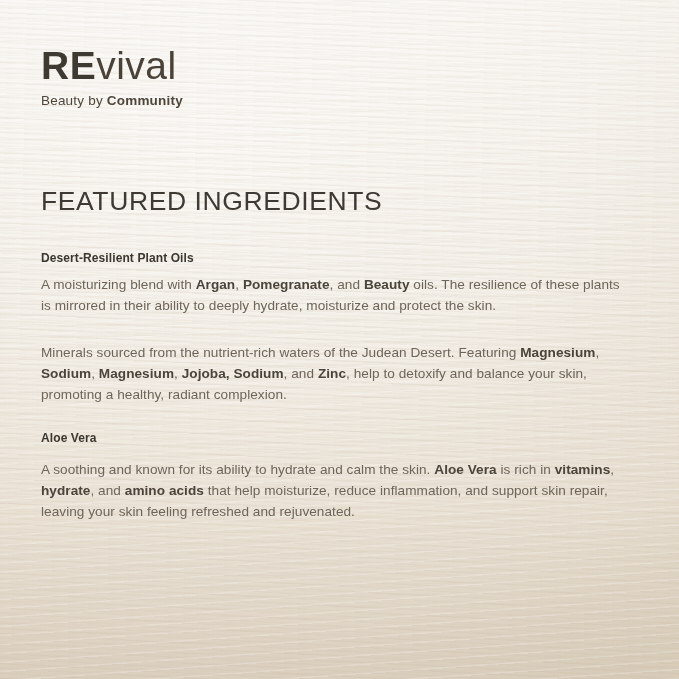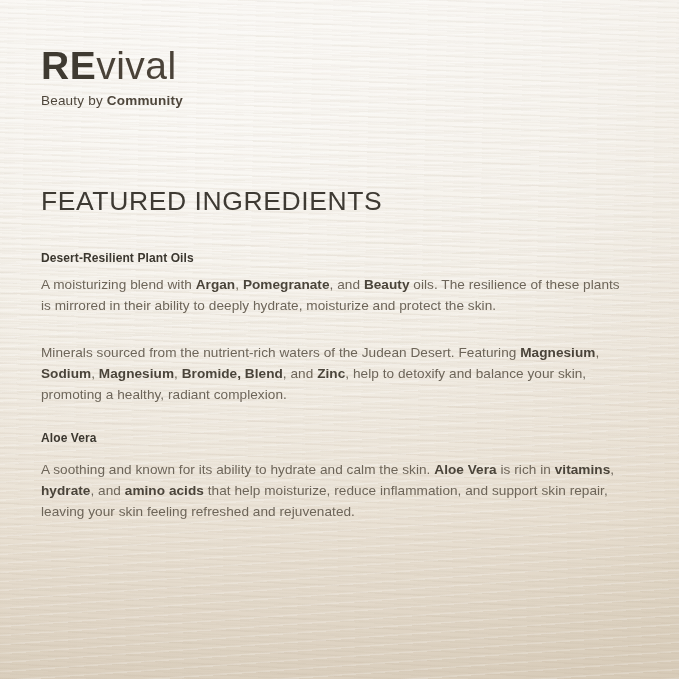--- a/index.html
+++ b/index.html
@@ -118,21 +118,21 @@
 
   <div class="content">
     <h1 class="title">FEATURED INGREDIENTS</h1>
 
     <div class="section sec-oils">
       <h2 class="sub">Desert-Resilient Plant Oils</h2>
       <p class="body">A moisturizing blend with <b>Argan</b>, <b>Pomegranate</b>, and <b>Beauty</b> oils. The resilience of these plants is mirrored in their ability to deeply hydrate, moisturize and protect the skin.</p>
     </div>
 
     <div class="section sec-minerals">
-      <p class="body">Minerals sourced from the nutrient-rich waters of the Judean Desert. Featuring <b>Magnesium</b>, <b>Sodium</b>, <b>Magnesium</b>, <b>Bromide, Blend</b>, and <b>Zinc</b>, help to detoxify and balance your skin, promoting a healthy, radiant complexion.</p>
+      <p class="body">Minerals sourced from the nutrient-rich waters of the Judean Desert. Featuring <b>Magnesium</b>, <b>Sodium</b>, <b>Magnesium</b>, <b>Jojoba, Sodium</b>, and <b>Zinc</b>, help to detoxify and balance your skin, promoting a healthy, radiant complexion.</p>
     </div>
 
     <div class="section sec-aloe">
       <h2 class="sub">Aloe Vera</h2>
       <p class="body">A soothing and known for its ability to hydrate and calm the skin. <b>Aloe Vera</b> is rich in <b>vitamins</b>, <b>hydrate</b>, and <b>amino acids</b> that help moisturize, reduce inflammation, and support skin repair, leaving your skin feeling refreshed and rejuvenated.</p>
     </div>
   </div>
 </div>
 
 </body></html>

